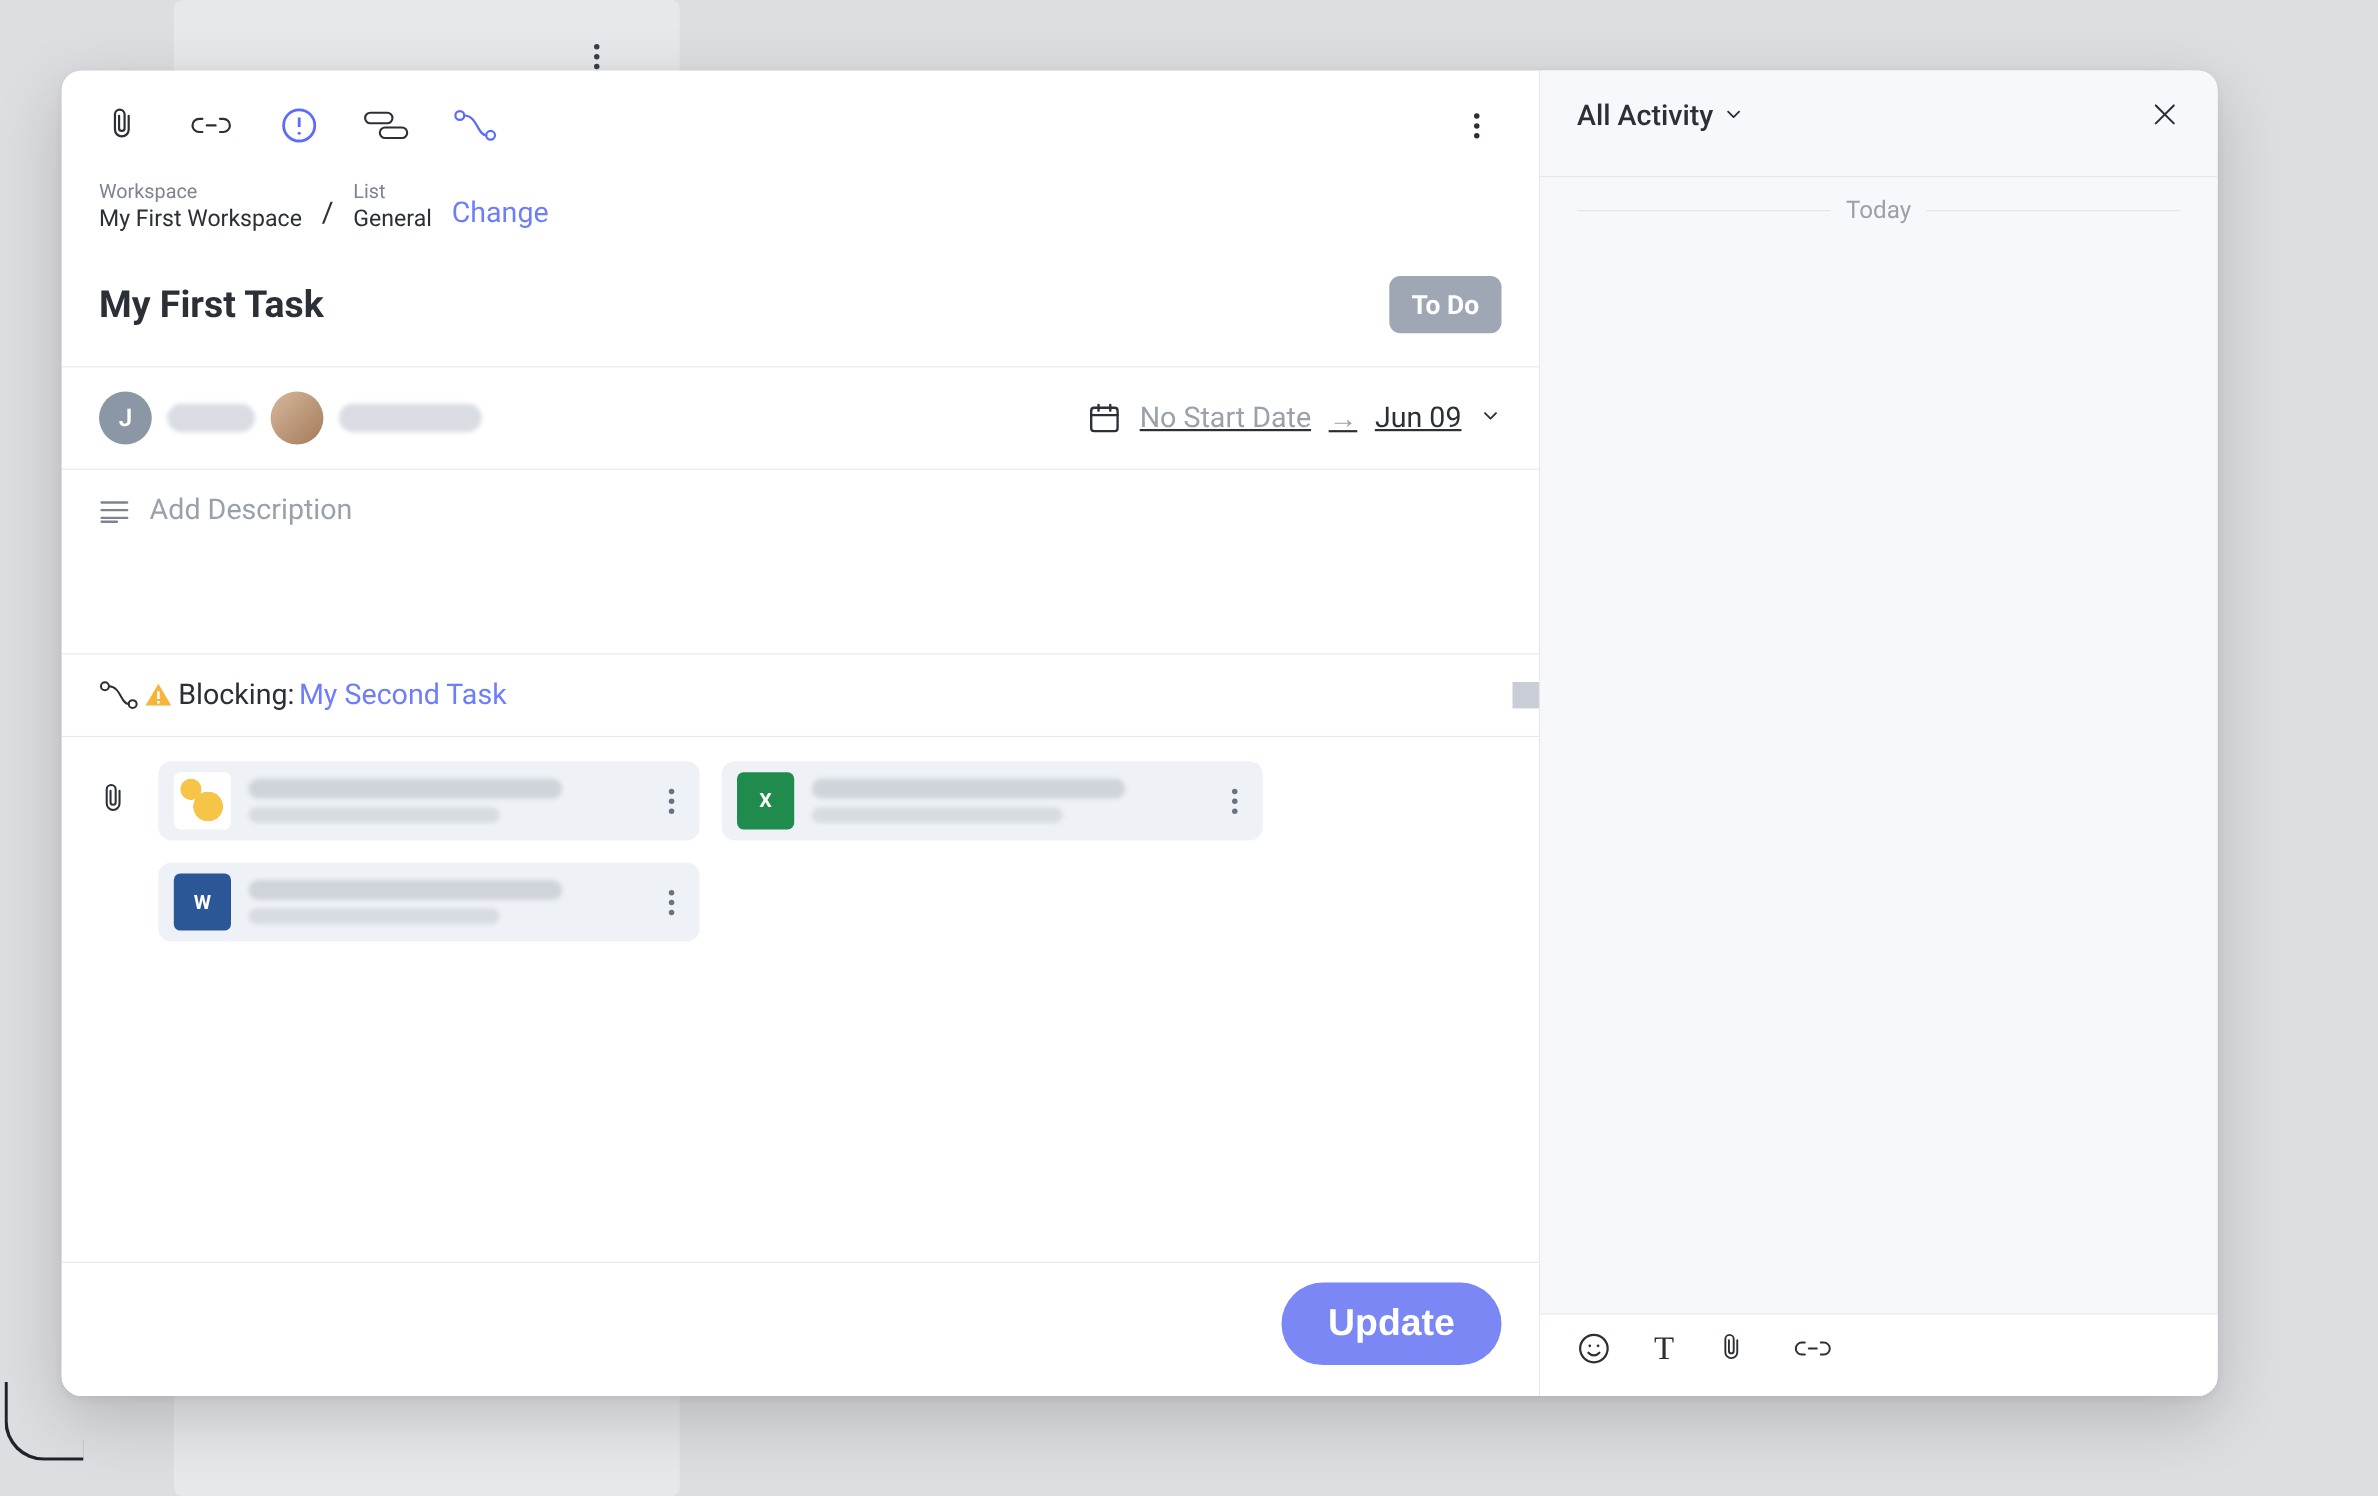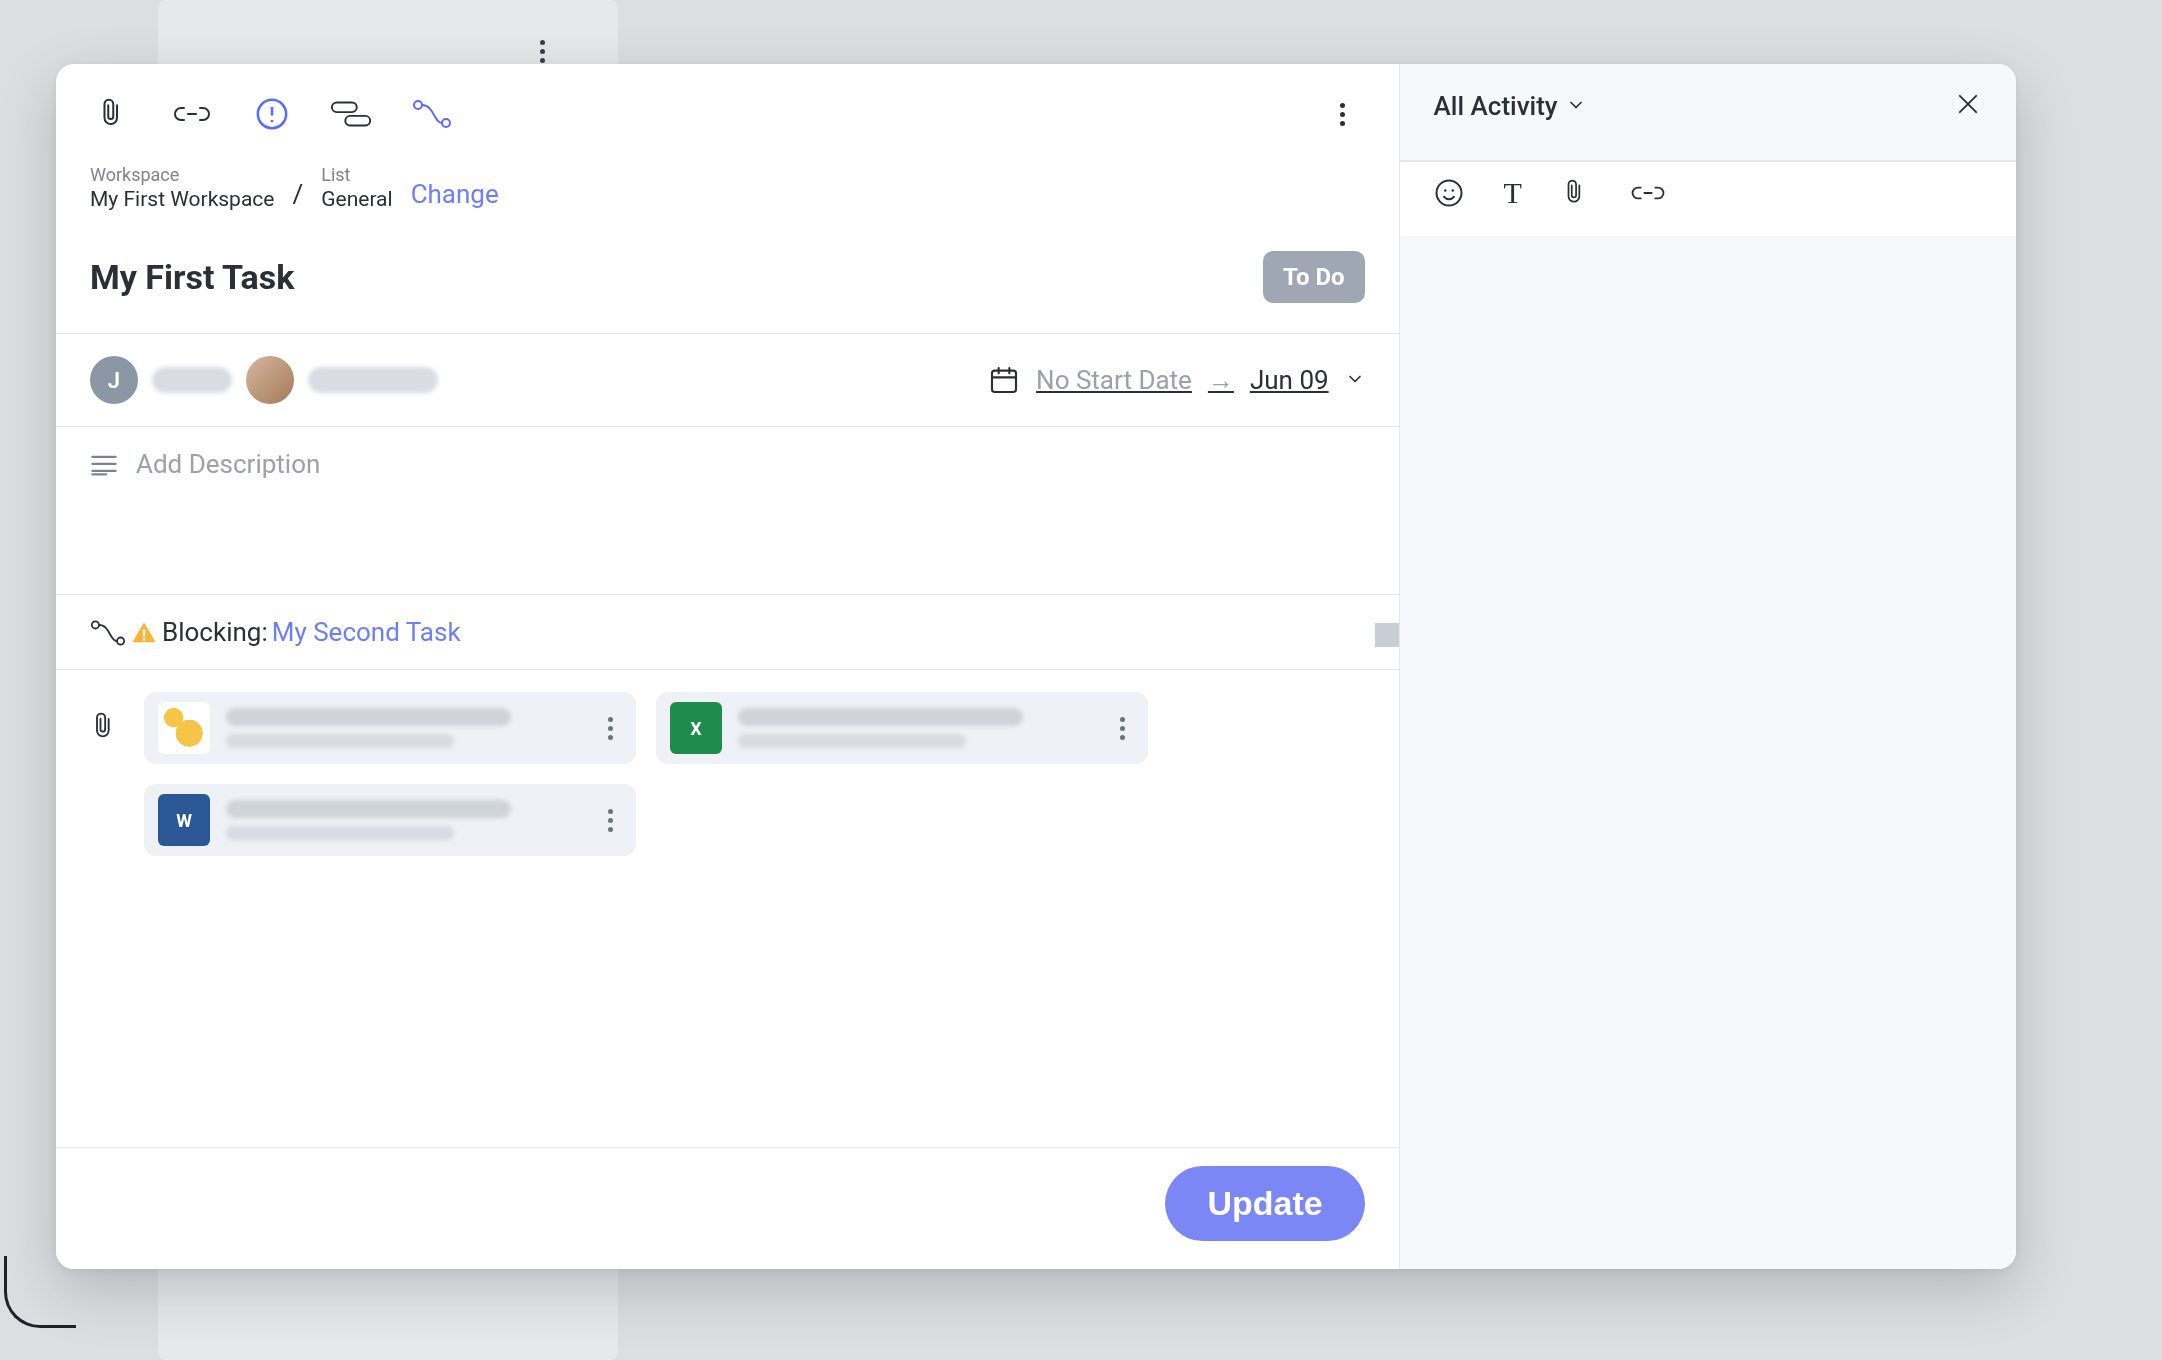--- a/index.html
+++ b/index.html
@@ -106,21 +106,21 @@
   .dates { display: flex; align-items: center; gap: 16px; font-size: 26px; color: var(--text-body); text-decoration: underline; }
   .dates .muted { color: var(--text-muted); }
   .dates .arrow { color: var(--text-muted); }
   .dates .chev { color: var(--text-body); }
 
   .section { padding: 22px 34px; border-bottom: 1px solid var(--border); }
 
   .desc-row { display:flex; align-items:flex-start; gap: 18px; min-height: 168px; }
   .desc-placeholder { font-size: 26px; color: var(--text-muted); }
 
-  .dep-row { display:flex; align-items:flex-end; gap: 4px; position: relative; }
+  .dep-row { display:flex; align-items:center; gap: 4px; position: relative; }
   .dep-row .label { font-size: 26px; font-weight: 400; }
   .dep-row .link { color: var(--accent-link); cursor: pointer; }
   .dep-row .sq { position: absolute; right: 0; width: 24px; height: 24px; background: #c9ced6; }
 
   .prio-row { display:flex; align-items:center; gap: 26px; }
   .prio-badge { background: var(--red); color: #fff; font-weight: 700; font-size: 24px; padding: 10px 20px; border-radius: 10px; }
 
   .attach-row { display:flex; align-items:flex-start; gap: 26px; }
   .attach-list { display:flex; flex-wrap: wrap; gap: 20px; }
   .attach-card { width: 492px; height: 72px; background: #eef1f5; border-radius: 12px; display:flex; align-items:center; gap: 16px; padding: 0 14px; position: relative; }
@@ -375,20 +375,25 @@
         </span>
       </div>
       <span class="close">
         <svg width="28" height="28" viewBox="0 0 24 24" fill="none" stroke="#2b2f36" stroke-width="1.6" stroke-linecap="round">
             <line x1="5" y1="5" x2="19" y2="19"></line>
             <line x1="19" y1="5" x2="5" y2="19"></line>
           </svg>
       </span>
     </div>
 
+    <div class="activity-body">
+      <div class="divider">
+        <span>Today</span>
+      </div>
+    </div>
 
     <div class="composer">
       <div class="compose-tools">
         <span class="icon">
           <svg width="30" height="30" viewBox="0 0 24 24" fill="none" stroke="currentColor" stroke-width="1.6">
               <circle cx="12" cy="12" r="10"></circle>
               <circle cx="9" cy="10" r="1" fill="currentColor" stroke="none"></circle>
               <circle cx="15" cy="10" r="1" fill="currentColor" stroke="none"></circle>
               <path d="M8 15c1.2 1.3 2.6 2 4 2s2.8-.7 4-2" stroke-linecap="round"></path>
             </svg>

